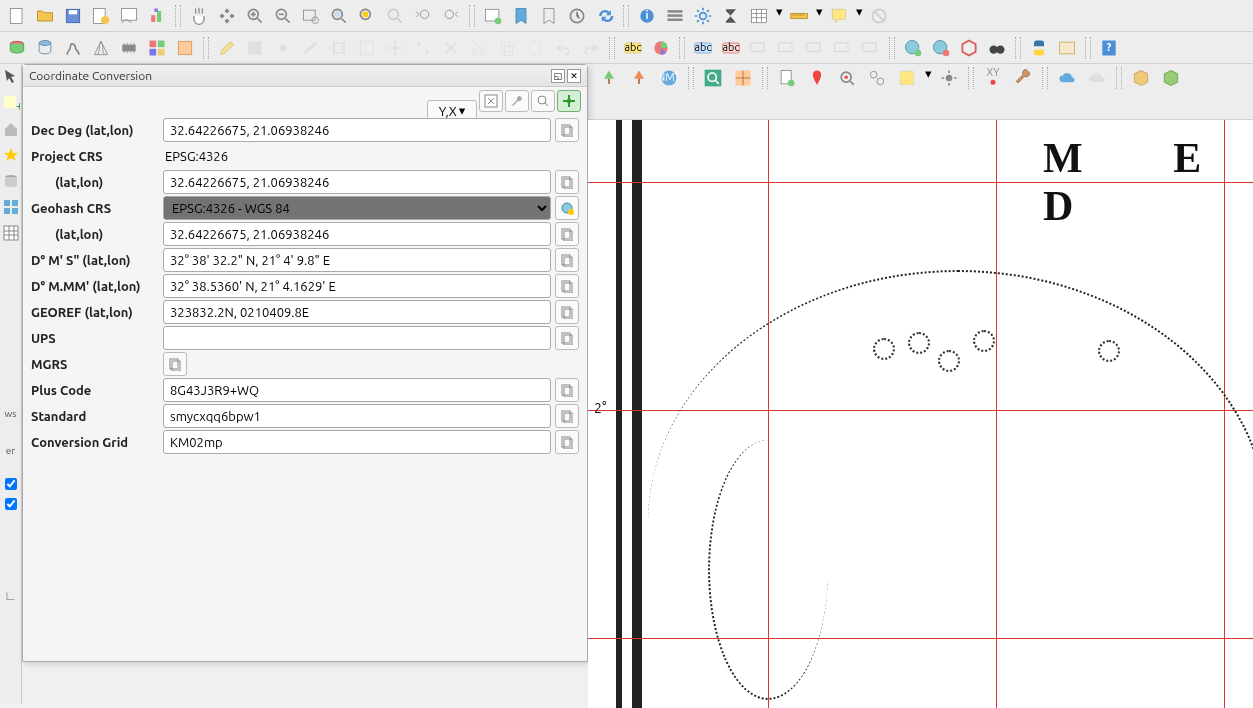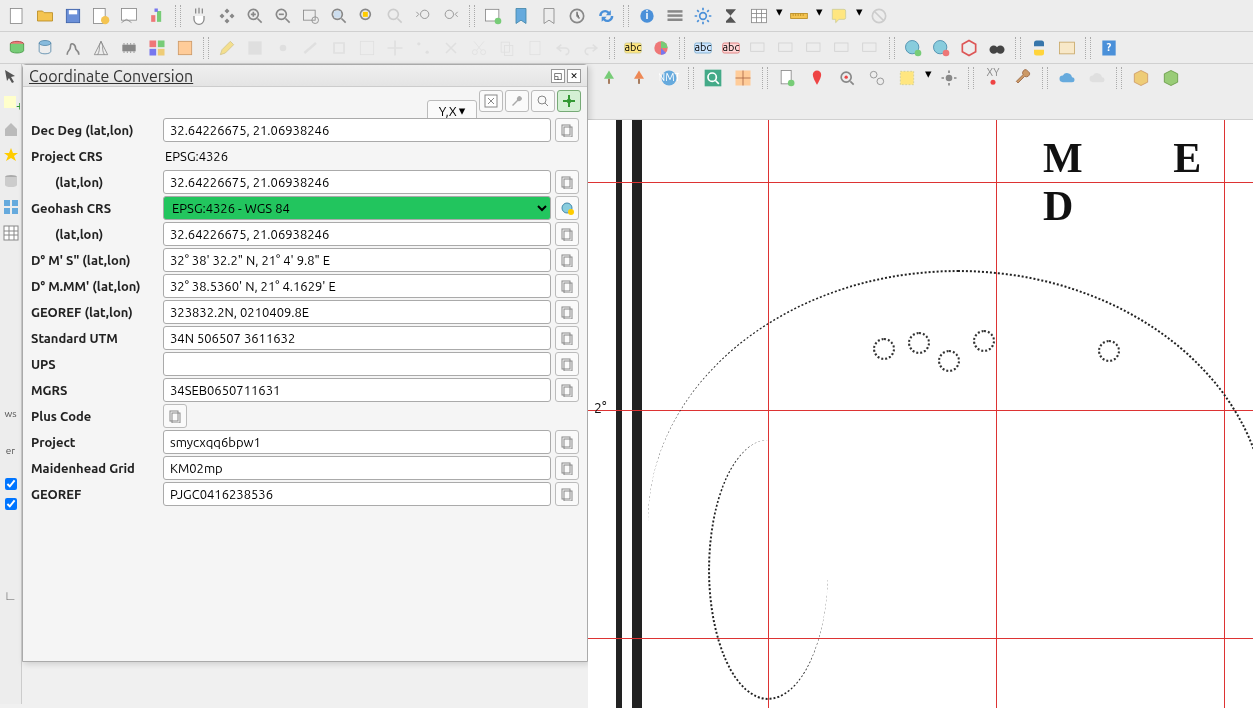--- a/index.html
+++ b/index.html
@@ -13,36 +13,36 @@
 
 
 .left-rail { position: absolute; left: 0; top: 64px; width: 22px; height: 640px; background: #ededed; border-right: 1px solid #ccc; display: flex; flex-direction: column; align-items: center; padding-top: 4px; gap: 8px; }
 .left-rail .rail-item { width: 18px; height: 18px; display:flex; align-items:center; justify-content:center; color:#666; }
 .left-rail .rail-text { font-size:10px; color:#555; writing-mode: horizontal-tb; }
 .rail-chk { width:12px; height:12px; }
 
 
 .panel { position: absolute; left: 22px; top: 64px; width: 566px; height: 598px; background: #f5f5f5; border: 1px solid #aaa; border-radius: 4px 4px 0 0; box-shadow: 2px 2px 6px rgba(0,0,0,0.15); display:flex; flex-direction:column; }
 .panel-titlebar { height: 22px; background: linear-gradient(#f0f0f0,#e4e4e4); border-bottom: 1px solid #ccc; display:flex; align-items:center; padding: 0 6px; justify-content: space-between; }
-.panel-titlebar .title { font-size: 16px; color:#333;text-decoration:underline; }
+.panel-titlebar .title { font-size: 12px; color:#333; }
 .panel-titlebar .winbtns { display:flex; gap:2px; }
 .panel-titlebar .winbtn { width:14px; height:14px; border:1px solid #999; background:#fff; font-size:9px; line-height:12px; text-align:center; cursor:pointer; }
 
 .panel-toolbar { display:flex; justify-content:flex-end; align-items:center; height:28px; padding: 2px 6px; gap:2px; }
 .panel-toolbar .mini-btn { width:24px; height:22px; border:1px solid #bbb; background:#fafafa; border-radius:3px; display:flex; align-items:center; justify-content:center; cursor:pointer; }
 .panel-toolbar .mini-btn.active { background:#d4f0d4; border-color:#7a7; }
 .panel-toolbar .mini-dd { width:50px; height:22px; border:1px solid #bbb; background:#fafafa; border-radius:3px; display:flex; align-items:center; justify-content:center; font-size:10px; gap:2px; cursor:pointer;margin-top:19px;}
 
 .panel-body { padding: 2px 8px; display:flex; flex-direction:column; gap:0; }
 .row { display:flex; align-items:center; height:26px; gap:4px; }
 .row .lbl { width: 128px; font-size:13px; font-weight:700; color:#222; white-space:nowrap; }
 .row .lbl.sub { font-weight:700; padding-left:24px; }
 .row input[type=text] { flex:1; height:24px; border:1px solid #aaa; border-radius:3px; padding:0 6px; background:#fff; font-size:13px; }
 .row .static-val { flex:1; font-size:13px; padding-left:2px; }
-.row select { flex:1; height:24px; border:1px solid #aaa; border-radius:3px; padding:0 4px; background:#22c55e; font-size:13px; }
+.row select { flex:1; height:24px; border:1px solid #aaa; border-radius:3px; padding:0 4px; background:#737373; font-size:13px; }
 .row .copy-btn { width:24px; height:24px; border:1px solid #bbb; background:#fafafa; border-radius:3px; display:flex; align-items:center; justify-content:center; cursor:pointer; }
 .row .crs-btn { width:24px; height:24px; border:1px solid #bbb; background:#fafafa; border-radius:3px; display:flex; align-items:center; justify-content:center; cursor:pointer; }
 
 
 .map-area { position:absolute; left:588px; top:120px; right:0; bottom:0; background:#ffffff; overflow:hidden; }
 .map-area .gridline-h { position:absolute; left:0; right:0; border-top:1px solid #d33; }
 .map-area .gridline-v { position:absolute; top:0; bottom:0; border-left:1px solid #d33; }
 .map-area .mark { position:absolute; width:22px; height:22px; border:2px dotted #333; border-radius:50%; }
 .map-area .lbl-text { position:absolute; font-family: Georgia, serif; font-weight:bold; font-size:42px; letter-spacing: 40px; color:#111; }
 .map-area .deg-lbl { position:absolute; font-size:14px; color:#111; }
@@ -724,95 +724,75 @@
       <div class="lbl">GEOREF (lat,lon)</div>
       <input type="text" value="323832.2N, 0210409.8E" style="">
       <div class="copy-btn">
           <svg width="14" height="14" viewBox="0 0 14 14">
             <rect x="2" y="2" width="8" height="10" fill="none" stroke="#888"></rect>
             <rect x="4" y="4" width="8" height="10" fill="none" stroke="#888"></rect>
           </svg>
         </div>
     </div>
 
-    <div class="row">
-      <div class="lbl">Standard UTM</div>
-      <input type="text" value="34N 506507 3611632" style="">
-      <div class="copy-btn">
-          <svg width="14" height="14" viewBox="0 0 14 14">
-            <rect x="2" y="2" width="8" height="10" fill="none" stroke="#888"></rect>
-            <rect x="4" y="4" width="8" height="10" fill="none" stroke="#888"></rect>
-          </svg>
-        </div>
-    </div>
 
     <div class="row">
       <div class="lbl">UPS</div>
       <input type="text" value="" style="">
       <div class="copy-btn">
           <svg width="14" height="14" viewBox="0 0 14 14">
             <rect x="2" y="2" width="8" height="10" fill="none" stroke="#888"></rect>
             <rect x="4" y="4" width="8" height="10" fill="none" stroke="#888"></rect>
           </svg>
         </div>
     </div>
 
     <div class="row">
       <div class="lbl">MGRS</div>
-      <input type="text" value="34SEB0650711631" style="">
       <div class="copy-btn">
           <svg width="14" height="14" viewBox="0 0 14 14">
             <rect x="2" y="2" width="8" height="10" fill="none" stroke="#888"></rect>
             <rect x="4" y="4" width="8" height="10" fill="none" stroke="#888"></rect>
           </svg>
         </div>
     </div>
 
     <div class="row">
       <div class="lbl">Plus Code</div>
-      <div class="copy-btn">
-          <svg width="14" height="14" viewBox="0 0 14 14">
-            <rect x="2" y="2" width="8" height="10" fill="none" stroke="#888"></rect>
-            <rect x="4" y="4" width="8" height="10" fill="none" stroke="#888"></rect>
-          </svg>
-        </div>
-    </div>
-
-    <div class="row">
-      <div class="lbl">Project</div>
+      <input type="text" value="8G43J3R9+WQ" style="">
+      <div class="copy-btn">
+          <svg width="14" height="14" viewBox="0 0 14 14">
+            <rect x="2" y="2" width="8" height="10" fill="none" stroke="#888"></rect>
+            <rect x="4" y="4" width="8" height="10" fill="none" stroke="#888"></rect>
+          </svg>
+        </div>
+    </div>
+
+    <div class="row">
+      <div class="lbl">Standard</div>
       <input type="text" value="smycxqq6bpw1" style="">
       <div class="copy-btn">
           <svg width="14" height="14" viewBox="0 0 14 14">
             <rect x="2" y="2" width="8" height="10" fill="none" stroke="#888"></rect>
             <rect x="4" y="4" width="8" height="10" fill="none" stroke="#888"></rect>
           </svg>
         </div>
     </div>
 
     <div class="row">
-      <div class="lbl">Maidenhead Grid</div>
+      <div class="lbl">Conversion Grid</div>
       <input type="text" value="KM02mp" style="">
       <div class="copy-btn">
           <svg width="14" height="14" viewBox="0 0 14 14">
             <rect x="2" y="2" width="8" height="10" fill="none" stroke="#888"></rect>
             <rect x="4" y="4" width="8" height="10" fill="none" stroke="#888"></rect>
           </svg>
         </div>
     </div>
 
-    <div class="row">
-      <div class="lbl">GEOREF</div>
-      <input type="text" value="PJGC0416238536" style="">
-      <div class="copy-btn">
-          <svg width="14" height="14" viewBox="0 0 14 14">
-            <rect x="2" y="2" width="8" height="10" fill="none" stroke="#888"></rect>
-            <rect x="4" y="4" width="8" height="10" fill="none" stroke="#888"></rect>
-          </svg>
-        </div>
-    </div>
 
   </div>
 </div>
 
 <div class="map-area">
 
   <div class="thickbar" style="left:28px; top:0; width:6px; height:100%;"></div>
   <div class="thickbar" style="left:44px; top:0; width:10px; height:100%;"></div>
 
   <div class="gridline-h" style="top:62px"></div>

